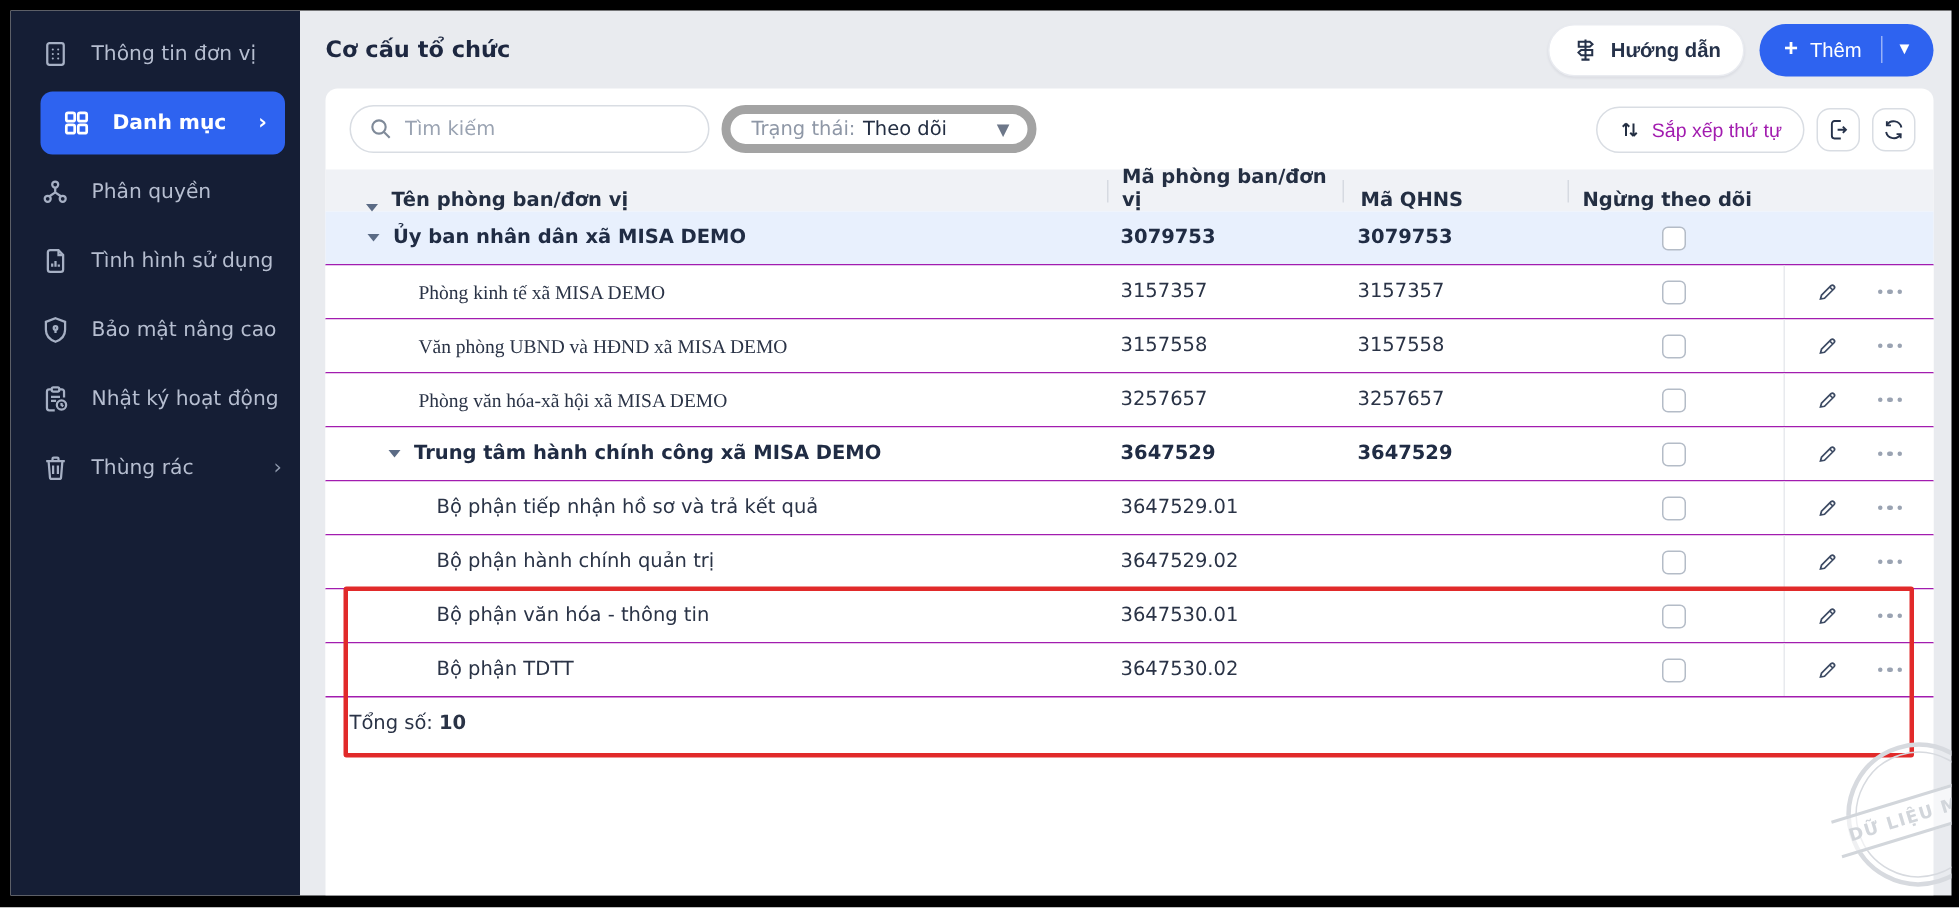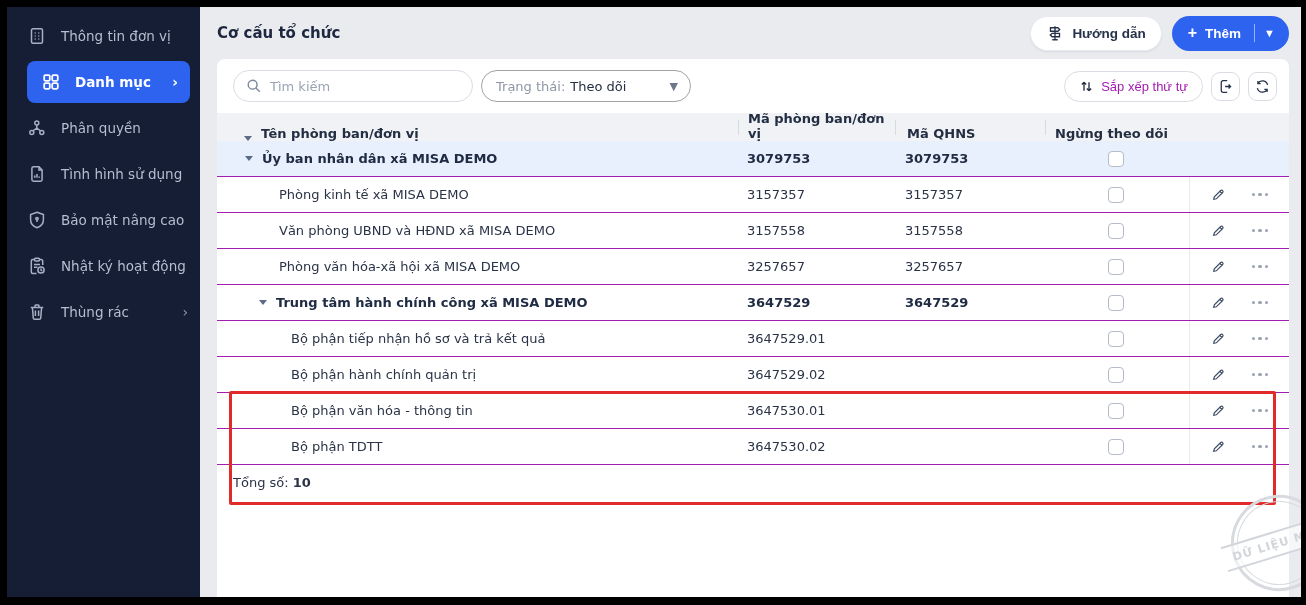--- a/index.html
+++ b/index.html
@@ -30,35 +30,35 @@
   .topbar { height:52px; display:flex; align-items:center; padding:0 12px 0 17px; }
   .page-title { font-size:15px; font-weight:bold; color:#1d2740; }
   .topbar-right { margin-left:auto; display:flex; align-items:center; gap:10px; }
   .btn-guide { height:35px; background:#fff; border:1px solid #e9ebf0; border-radius:18px;
                display:flex; align-items:center; gap:8px; padding:0 15px; cursor:pointer;
                font-size:13.5px; font-weight:bold; color:#26324a;
                box-shadow:0 1px 2px rgba(20,30,60,.08); }
   .btn-add { height:35px; background:#2e63f0; border:none; border-radius:18px; color:#fff;
              display:flex; align-items:center; padding:0 10px 0 16px; cursor:pointer; }
   .btn-add .plus { font-size:16px; font-weight:bold; margin-right:8px; line-height:1; }
-  .btn-add .lbl { font-size:13.5px; font-weight:bold; }
+  .btn-add .lbl { font-size:13.5px; font-weight:normal; }
   .btn-add .vsep { width:1px; height:18px; background:rgba(255,255,255,.5); margin:0 9px 0 13px; }
   .btn-add .chev { font-size:11px; line-height:1; padding-right:4px; }
 
   .panel { margin:0 12px 0 17px; background:#fff; border-radius:8px 8px 0 0; flex:1;
            position:relative; }
 
   
   .toolbar { display:flex; align-items:center; padding:11px 12px 11px 16px; gap:8px; }
   .search-box { width:240px; height:32px; border:1px solid #d9dde3; border-radius:16px;
                 display:flex; align-items:center; padding:0 10px 0 12px; gap:8px; background:#fff; }
   .search-box input { border:none; outline:none; flex:1; font-size:13px; color:#2a3346;
                       font-family:inherit; background:transparent; }
   .search-box input::placeholder { color:#9aa3b2; }
-  .status-select { height:32px; border:1px solid #a3a3a3; border-radius:16px; background:#fff;
+  .status-select { height:32px; border:6px solid #a3a3a3; border-radius:16px; background:#fff;
                    display:flex; align-items:center; padding:0 12px 0 14px; gap:5px;
                    font-size:13px; cursor:pointer; min-width:210px; }
   .status-select .sel-label { color:#8e97a6; }
   .status-select .sel-value { color:#232e42; }
   .status-select .chev { margin-left:auto; color:#6d7789; font-size:11px; }
   .tb-spacer { flex:1; }
   .btn-sort { height:31px; border:1px solid #d9dde3; border-radius:16px; background:#fff;
               display:flex; align-items:center; gap:7px; padding:0 14px; cursor:pointer;
               font-size:13px; color:#a21caf; font-weight:500; }
   .btn-sq { width:29px; height:29px; border:1px solid #d9dde3; border-radius:9px; background:#fff;
@@ -82,21 +82,21 @@
   .t-row.parent .cell-name, .t-row.parent .cell-code, .t-row.parent .cell-qhns
     { font-weight:bold; color:#202c44; }
   .cell { display:flex; align-items:center; height:100%; overflow:hidden; white-space:nowrap; }
   .cell-name { width:521px; gap:9px; }
   .cell-code { width:156px; padding-left:9px; }
   .cell-qhns { width:149px; padding-left:11px; }
   .cell-stop { width:146px; justify-content:center; }
   .cell-act  { flex:1; border-left:1px solid #e8eaee; justify-content:center; gap:26px; }
   .t-row.hl .cell-act { border-left-color:transparent; }
 
-  .ind0 { padding-left:28px; } .ind1 { padding-left:62px; }
+  .ind0 { padding-left:28px; } .ind1 { padding-left:62px;font-family:Liberation Serif, serif; }
   .ind1p { padding-left:42px; } .ind2 { padding-left:74px; }
 
   .tri { width:0; height:0; border-left:4.5px solid transparent; border-right:4.5px solid transparent;
          border-top:5.5px solid #5b6b85; flex-shrink:0; cursor:pointer; }
   .checkbox { width:16px; height:16px; border:1.5px solid #b4bcc7; border-radius:4px;
               background:#fff; cursor:pointer; }
   .icon-btn-inline { display:flex; align-items:center; cursor:pointer; }
   .dots { display:flex; gap:3px; cursor:pointer; }
   .dots i { width:3.2px; height:3.2px; border-radius:50%; background:#9aa3b2; }
 

